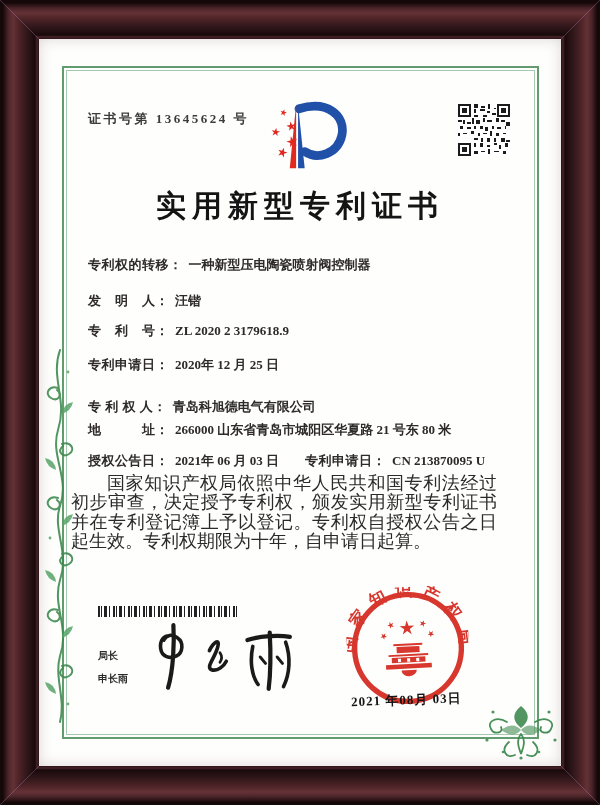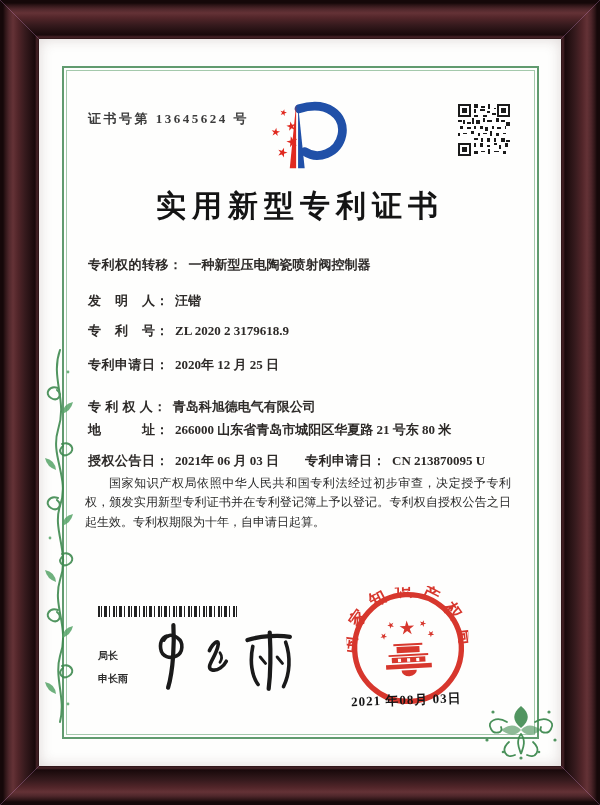--- a/index.html
+++ b/index.html
@@ -30,21 +30,21 @@
     color:#3c3c3c;font-weight:600;}
   .logo{position:absolute;left:211px;top:61px;}
   .qr{position:absolute;left:419px;top:65px;}
   .title{position:absolute;left:0;right:0;top:147px;text-align:center;font-size:30px;
     letter-spacing:6px;font-weight:600;color:#141414;}
   .fields{position:absolute;left:49px;top:217px;width:430px;font-size:13px;color:#2d2a28;}
   .row{position:absolute;left:0;white-space:nowrap;font-weight:600;}
   .row .lbl{letter-spacing:.5px;}
   .row .val{margin-left:6px;}
   .pair2{margin-left:26px;}
-  .paras{position:absolute;left:46px;top:435px;width:426px;font-size:12px;
+  .paras{position:absolute;left:32px;top:435px;width:426px;font-size:18px;
     line-height:19.4px;color:#2a2a2a;font-weight:500;text-align:justify;}
   .paras p{margin:0;text-indent:2em;}
   .barcode{position:absolute;left:59px;top:567px;width:140px;height:11px;
     background:repeating-linear-gradient(90deg,#222 0 2px,#fff 2px 3px,#222 3px 4px,#fff 4px 6px,#222 6px 9px,#fff 9px 11px,#222 11px 12px,#fff 12px 15px);}
   .signer{position:absolute;left:59px;top:605px;font-family:"Liberation Sans","DejaVu Sans",sans-serif;
     font-size:10px;font-weight:700;color:#2b2b2b;line-height:23px;}
   .signature{position:absolute;left:108px;top:582px;}
   .seal{position:absolute;left:308px;top:548px;transform:rotate(-3deg);mix-blend-mode:multiply;}
   .seal-date{position:absolute;left:312px;top:651px;width:180px;font-size:13px;font-weight:700;
     letter-spacing:1px;color:#151515;transform:rotate(-2deg);white-space:nowrap;}

